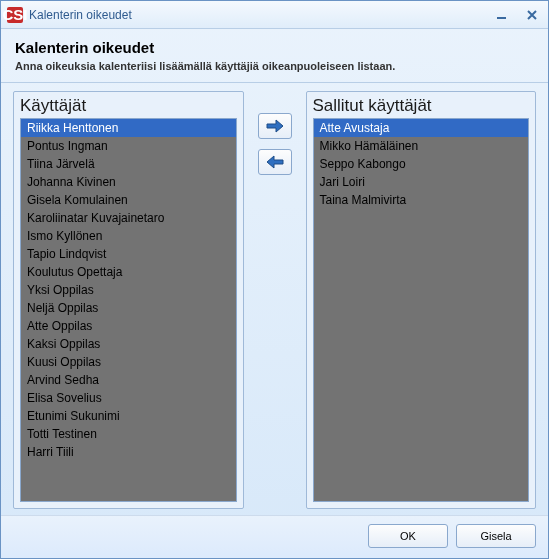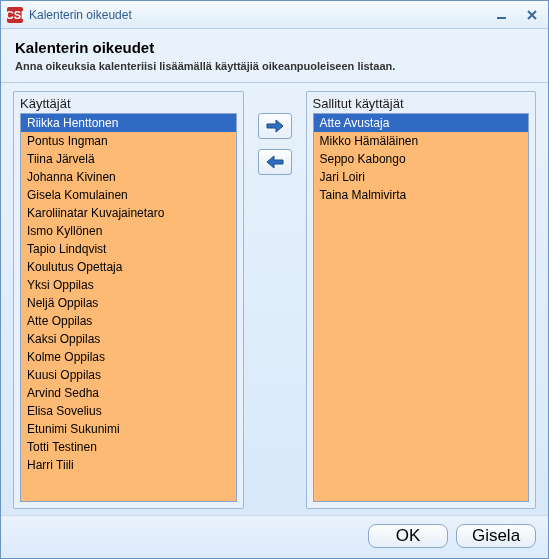--- a/index.html
+++ b/index.html
@@ -24,21 +24,21 @@
     border-bottom: 1px solid #b8cee6;
     display: flex;
     align-items: center;
     padding: 0 6px;
     color: #2f5b8f;
   }
   .titlebar .app-icon {
     width: 16px; height: 16px;
     background: #c72b2b;
     color: #fff;
-    font-size: 11px;
+    font-size: 15px;
     font-weight: bold;
     display: flex;
     align-items: center;
     justify-content: center;
     border-radius: 2px;
     margin-right: 6px;
   }
   .titlebar .title-text { flex: 1; }
   .titlebar .win-controls { display: flex; gap: 10px; align-items: center; }
   .win-btn {
@@ -81,26 +81,26 @@
     display: flex;
     flex-direction: column;
     border: 1px solid #9fb9d8;
     background: #e8f1fb;
     border-radius: 2px;
     min-width: 0;
   }
   .list-col .col-header {
     padding: 4px 6px 2px 6px;
     color: #1a1a1a;
-    font-size: 13px;
+    font-size: 17px;
   }
   .listbox {
     flex: 1;
     margin: 0 6px 6px 6px;
-    background: #fdba74;
+    background: #737373;
     border: 1px solid #8aa8cd;
     overflow: auto;
   }
   .list-item {
     padding: 1px 6px;
     color: #000;
     line-height: 16px;
     white-space: nowrap;
     cursor: default;
   }
@@ -132,26 +132,26 @@
     justify-content: flex-end;
     gap: 8px;
     border-top: 1px solid #cddbec;
     background: linear-gradient(#e9f2fc, #dceafc);
   }
   .btn {
     min-width: 80px;
     height: 24px;
     background: linear-gradient(#fdfdfd, #e6eef8);
     border: 1px solid #8aa8cd;
-    border-radius: 8px;
+    border-radius: 3px;
     padding: 0 14px;
     display: flex; align-items: center; justify-content: center;
     cursor: pointer;
     color: #000;
-    font-size: 17px;
+    font-size: 11px;
   }
 </style>
 </head>
 <body>
 
 <div class="window">
 
   <div class="titlebar">
     <div class="app-icon">CSI</div>
     <div class="title-text">Kalenterin oikeudet</div>
@@ -186,21 +186,20 @@
             <div class="list-item">Johanna Kivinen</div>
             <div class="list-item">Gisela Komulainen</div>
             <div class="list-item">Karoliinatar Kuvajainetaro</div>
             <div class="list-item">Ismo Kyllönen</div>
             <div class="list-item">Tapio Lindqvist</div>
             <div class="list-item">Koulutus Opettaja</div>
             <div class="list-item">Yksi Oppilas</div>
             <div class="list-item">Neljä Oppilas</div>
             <div class="list-item">Atte Oppilas</div>
             <div class="list-item">Kaksi Oppilas</div>
-            <div class="list-item">Kolme Oppilas</div>
             <div class="list-item">Kuusi Oppilas</div>
             <div class="list-item">Arvind Sedha</div>
             <div class="list-item">Elisa Sovelius</div>
             <div class="list-item">Etunimi Sukunimi</div>
             <div class="list-item">Totti Testinen</div>
             <div class="list-item">Harri Tiili</div>
           </div>
       </div>
 
       <div class="mid-col">

